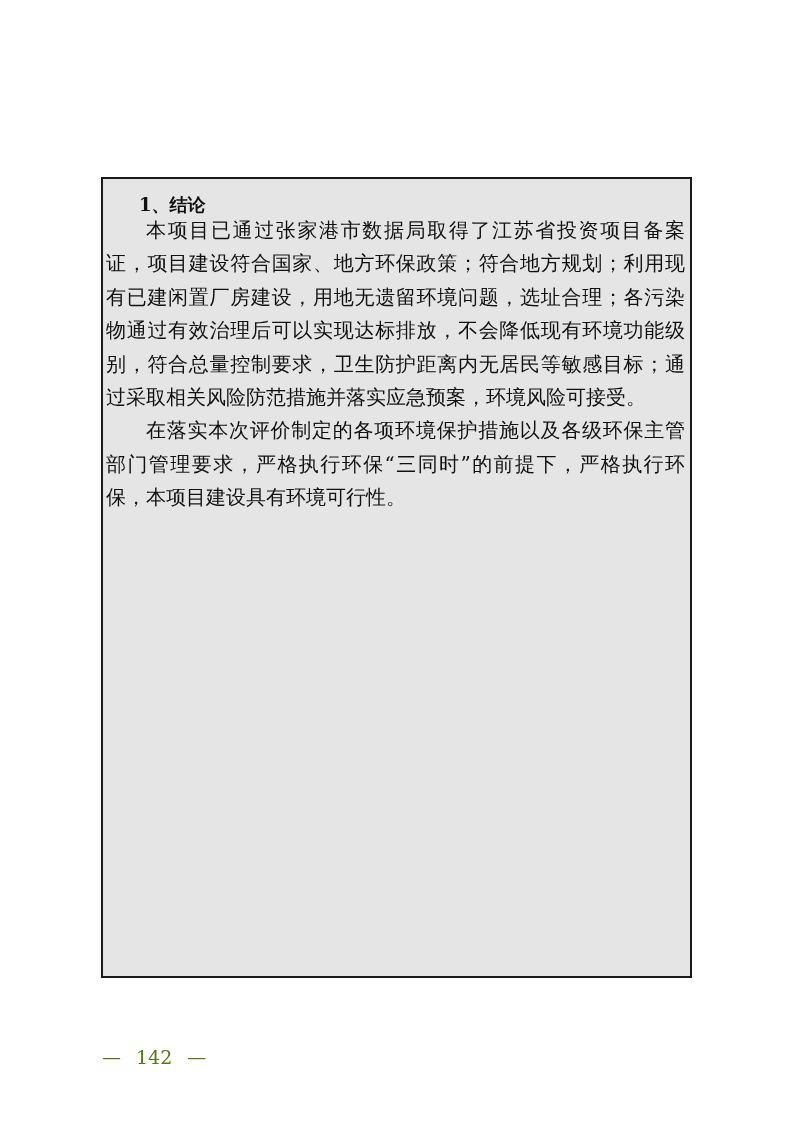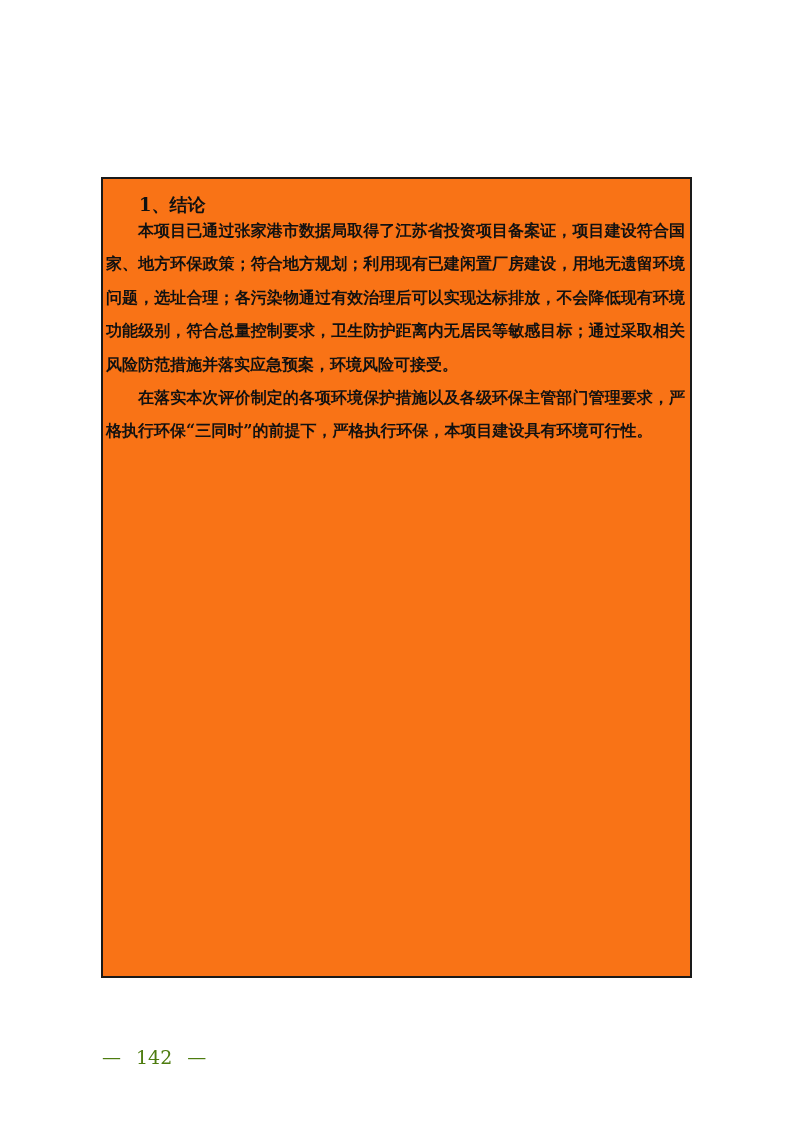--- a/index.html
+++ b/index.html
@@ -29,40 +29,39 @@
     color: #111111;
   }
   .conclusion-box {
     position: absolute;
     left: 101px;
     top: 177px;
     width: 591px;
     height: 801px;
     box-sizing: border-box;
     border: 2px solid #1a1a1a;
-    background: #f97316;
+    background: #e5e5e5;
     padding: 16px 5px 0 3px;
   }
   .box-heading {
     margin: 0 0 0 33px;
     font-size: 18px;
     font-weight: bold;
     line-height: 19px;
     color: #111111;
   }
   .box-paragraph {
     margin: 0;
-    font-size: 16px;
+    font-size: 20px;
     line-height: 33.4px;
     text-align: justify;
     text-justify: inter-ideograph;
     text-indent: 2em;
     color: #111111;
     word-break: break-all;
-    font-weight: bold;
   }
   .page-footer {
     position: absolute;
     left: 102px;
     top: 1046px;
     font-size: 19px;
     color: #4d7c0f;
     white-space: nowrap;
   }
   .page-footer .footer-part {

